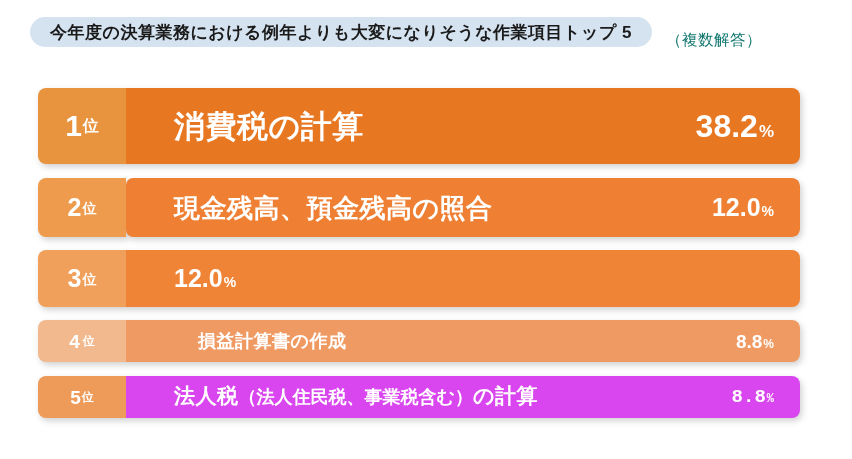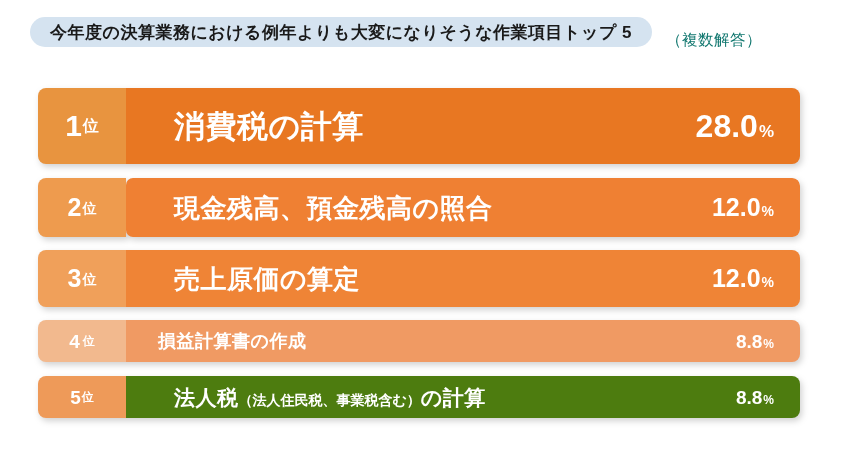--- a/index.html
+++ b/index.html
@@ -156,32 +156,32 @@
   #row-3 .rank-suffix { font-size: 14px; }
   #row-3 .bar-body { padding-left: 48px; }
   #row-3 .item-label { font-size: 26px; }
   #row-3 .value-wrap { font-size: 25px; }
   #row-3 .value-pct { font-size: 14px; }
 
   #row-4 { top: 260px; width: 762px; height: 42px; }
   #row-4 .rank-badge { width: 88px; }
   #row-4 .rank-num { font-size: 19px; }
   #row-4 .rank-suffix { font-size: 12px; margin-left: 3px; }
-  #row-4 .bar-body { padding-left: 32px; }
+  #row-4 .bar-body { padding-left: 72px; }
   #row-4 .item-label { font-size: 18px; }
   #row-4 .value-wrap { font-size: 19px; }
   #row-4 .value-pct { font-size: 12px; }
 
   #row-5 { top: 316px; width: 762px; height: 42px; }
   #row-5 .rank-badge { width: 88px; }
   #row-5 .rank-num { font-size: 19px; }
   #row-5 .rank-suffix { font-size: 12px; }
   #row-5 .bar-body { padding-left: 48px; }
   #row-5 .item-label { font-size: 21px; }
-  #row-5 .item-sub { font-size: 14px; }
+  #row-5 .item-sub { font-size: 18px; }
   #row-5 .value-wrap { font-size: 19px; }
   #row-5 .value-pct { font-size: 12px; }
 </style>
 </head>
 <body>
 
 <div class="title-row">
   <div class="title-pill" style="background: rgb(213, 227, 240);">
     <span class="title-text">今年度の決算業務における例年よりも大変になりそうな作業項目トップ 5</span>
   </div>
@@ -192,21 +192,21 @@
 
   <div class="bar-row" id="row-1">
     <div class="bar-inner">
       <div class="rank-badge" style="background: rgb(232, 148, 63);">
         <span class="rank-num">1</span>
         <span class="rank-suffix">位</span>
       </div>
       <div class="bar-body" style="background: rgb(232, 119, 34);">
         <span class="item-label">消費税の計算</span>
         <span class="value-wrap">
-          <span>28.0</span>
+          <span>38.2</span>
             <span class="value-pct">%</span>
         </span>
       </div>
     </div>
   </div>
 
   <div class="bar-row" id="row-2">
     <div class="bar-inner">
       <div class="rank-badge" style="background: rgb(238, 155, 78);">
         <span class="rank-num">2</span>
@@ -222,21 +222,20 @@
     </div>
   </div>
 
   <div class="bar-row" id="row-3">
     <div class="bar-inner">
       <div class="rank-badge" style="background: rgb(240, 160, 90);">
         <span class="rank-num">3</span>
         <span class="rank-suffix">位</span>
       </div>
       <div class="bar-body" style="background: rgb(239, 132, 54);">
-        <span class="item-label">売上原価の算定</span>
         <span class="value-wrap">
           <span>12.0</span>
             <span class="value-pct">%</span>
         </span>
       </div>
     </div>
   </div>
 
   <div class="bar-row" id="row-4">
     <div class="bar-inner">
@@ -253,21 +252,21 @@
       </div>
     </div>
   </div>
 
   <div class="bar-row" id="row-5">
     <div class="bar-inner">
       <div class="rank-badge" style="background: rgb(238, 154, 89);">
         <span class="rank-num">5</span>
         <span class="rank-suffix">位</span>
       </div>
-      <div class="bar-body" style="background: #4d7c0f;">
+      <div class="bar-body" style="background: #d946ef; font-family: Liberation Mono, monospace;">
         <span class="item-label">
             <span>法人税</span>
             <span class="item-sub">（法人住民税、事業税含む）</span>
             <span>の計算</span>
           </span>
         <span class="value-wrap">
           <span>8.8</span>
             <span class="value-pct">%</span>
         </span>
       </div>

